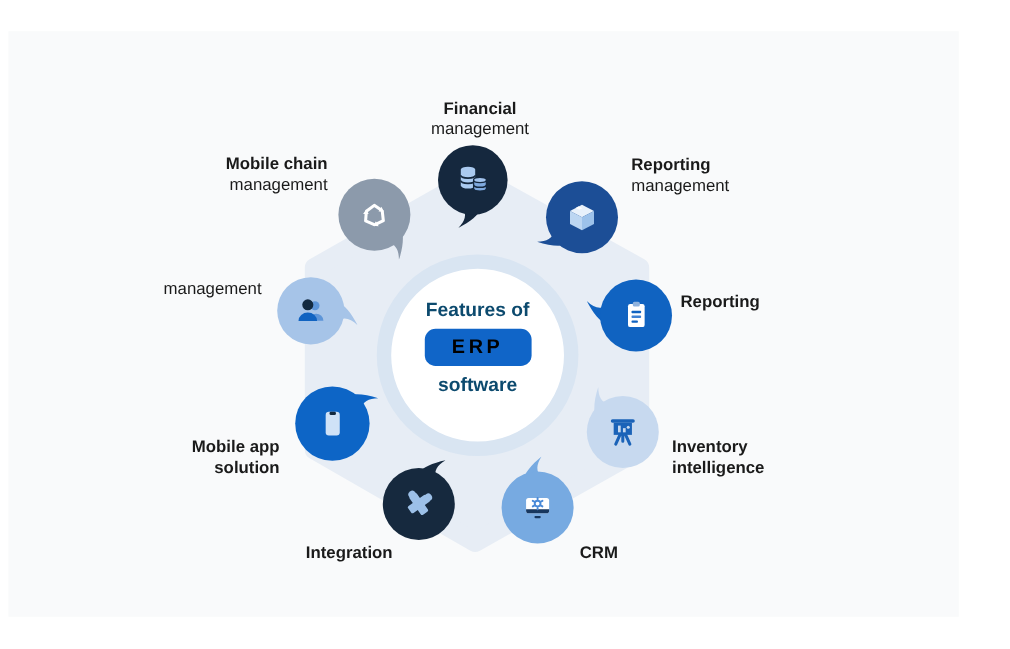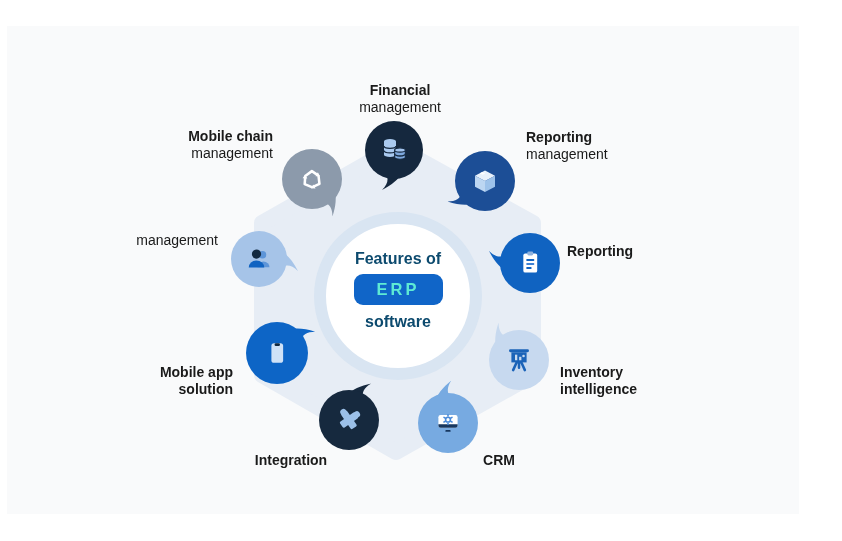--- a/index.html
+++ b/index.html
@@ -7,21 +7,21 @@
          font-family:"Liberation Sans", sans-serif;color:#1a1a1a;}
   .panel{position:absolute;left:7px;top:26px;width:792px;height:488px;background:#f9fafb;}
   .hexsvg{position:absolute;left:0;top:0;}
   
   .ring{position:absolute;left:307px;top:186px;width:144px;height:144px;border-radius:50%;
         border:12px solid #d9e5f2;background:#ffffff;display:flex;flex-direction:column;
         align-items:center;justify-content:center;}
   .ring-inner{display:flex;flex-direction:column;align-items:center;transform:translateY(-6px);}
   .center-line{font-size:16px;font-weight:700;color:#0c4a6e;line-height:17px;}
   .erp-pill{margin:7px 0 8px 0;width:89px;height:31px;border-radius:9px;background:#1065c8;
-            display:flex;align-items:center;justify-content:center;color:#5eead4;font-weight:700;
+            display:flex;align-items:center;justify-content:center;color:#000000;font-weight:700;
             font-size:16.5px;letter-spacing:3px;}
   
   .bubble{position:absolute;}
   .bubble-circle{position:absolute;inset:0;border-radius:50%;background:currentColor;}
   .tailwrap{position:absolute;inset:0;transform-origin:50% 50%;}
   .tail{position:absolute;left:50%;top:100%;transform:translate(-55%,-6px);}
   .bicon{position:absolute;left:50%;top:50%;transform:translate(-50%,-50%);}
   
   .label{position:absolute;font-size:14px;line-height:16.5px;}
   .label .l1{display:block;font-weight:700;}

